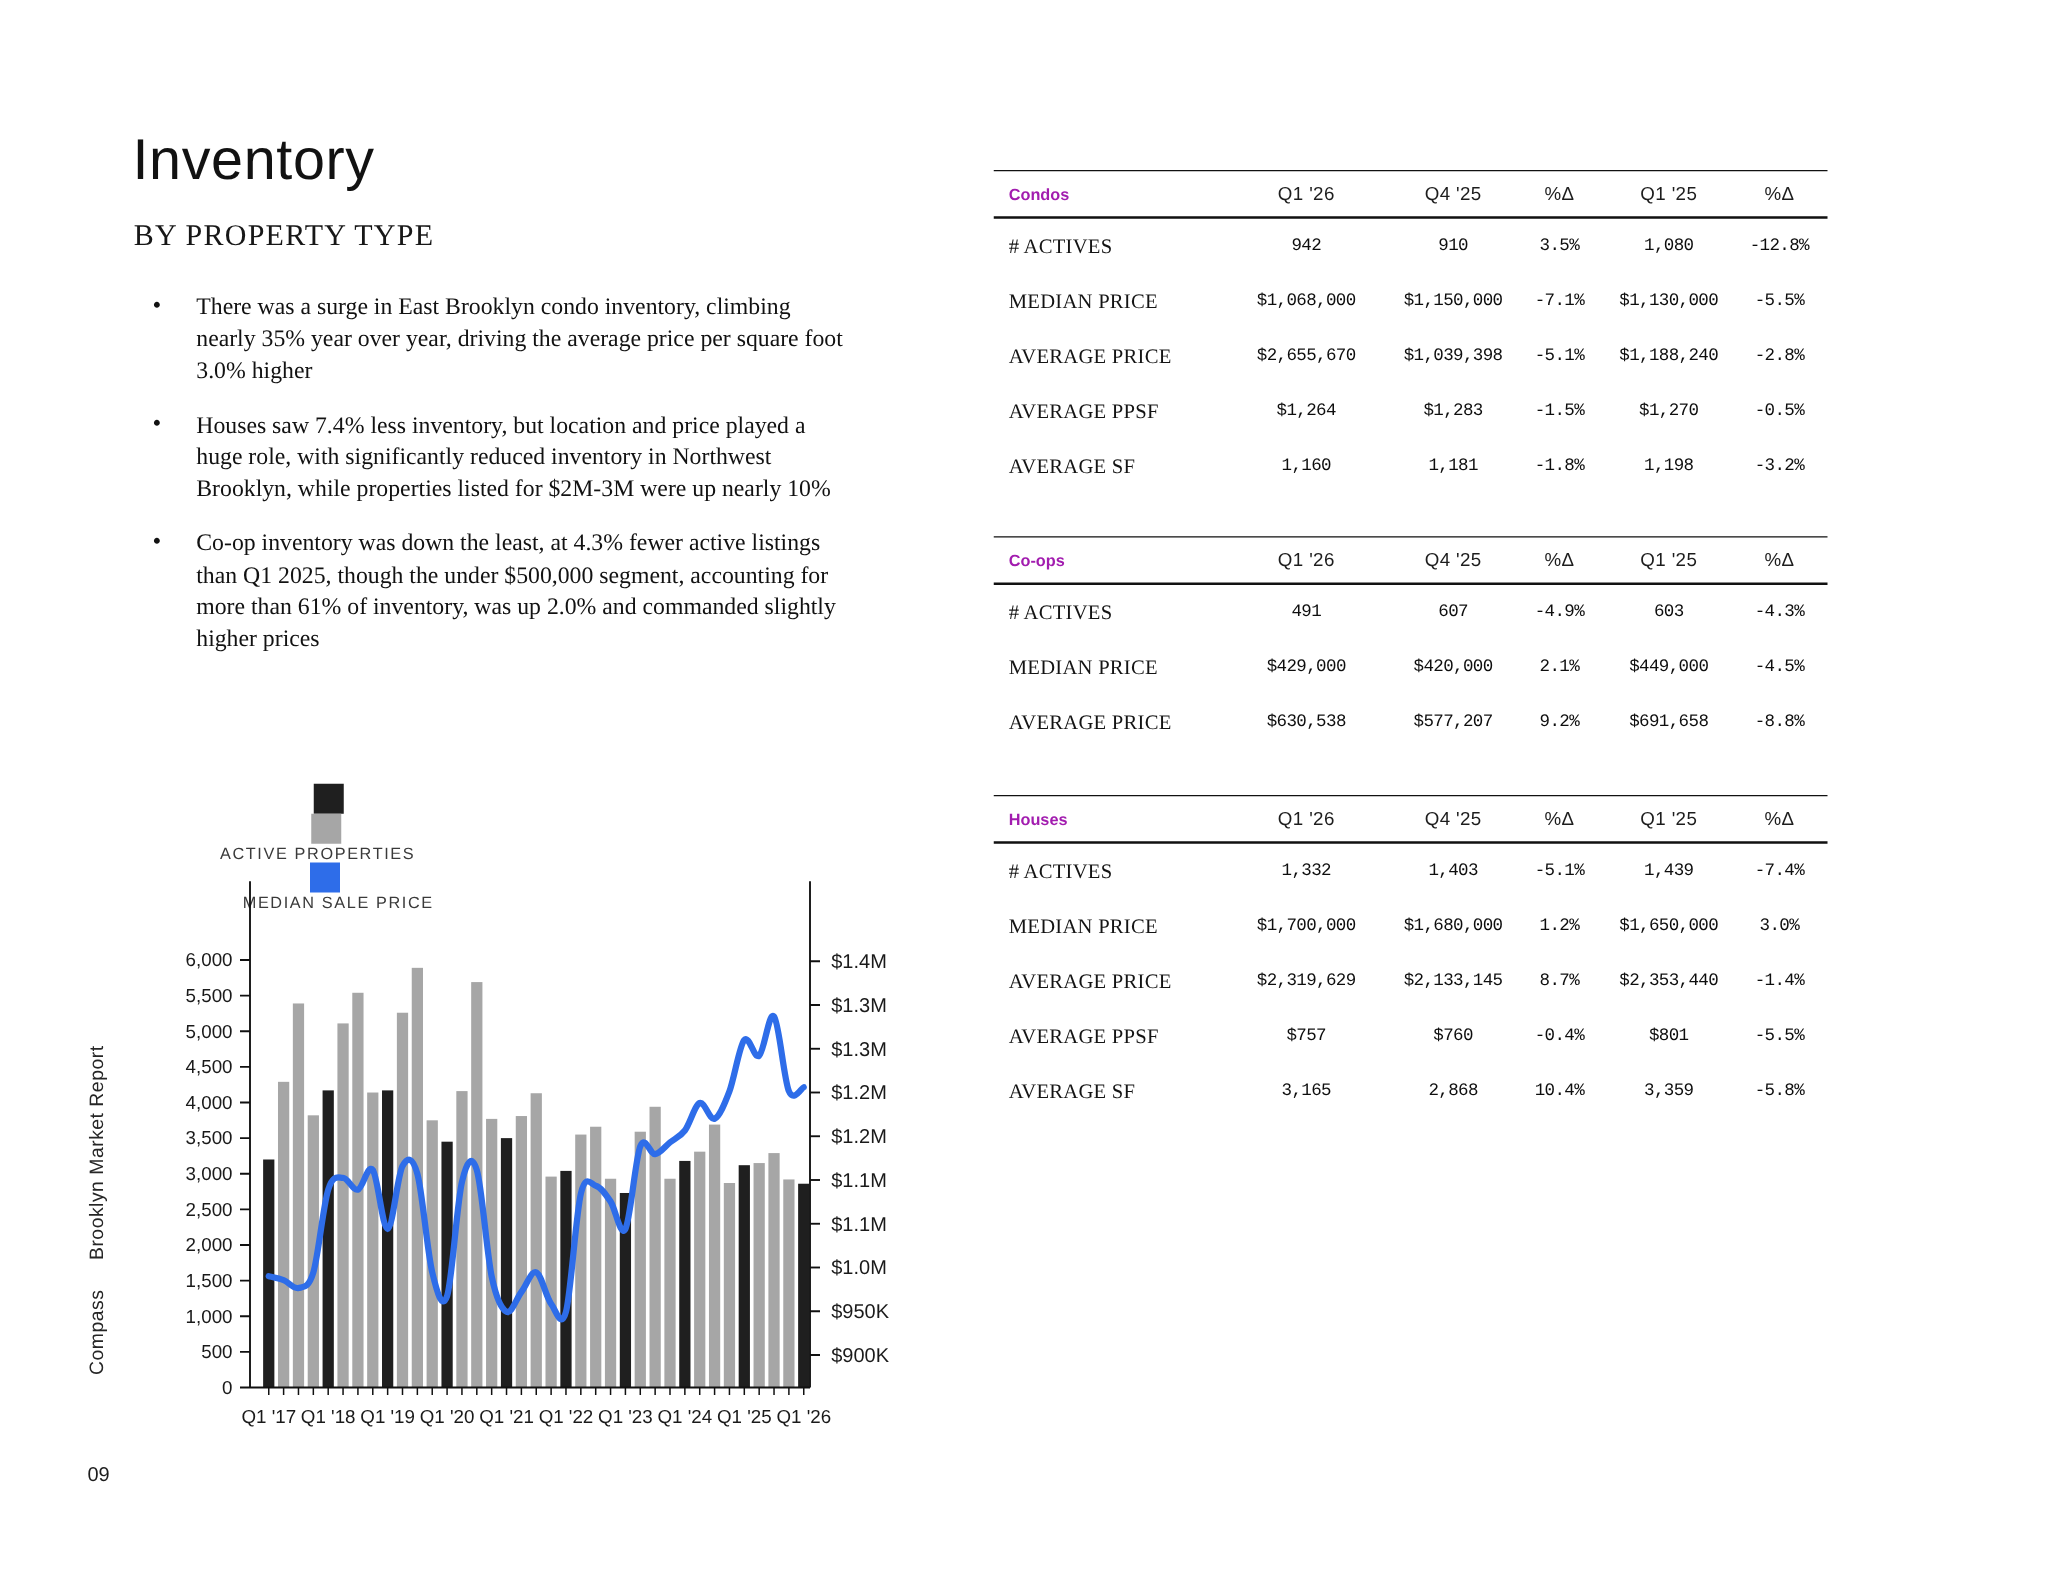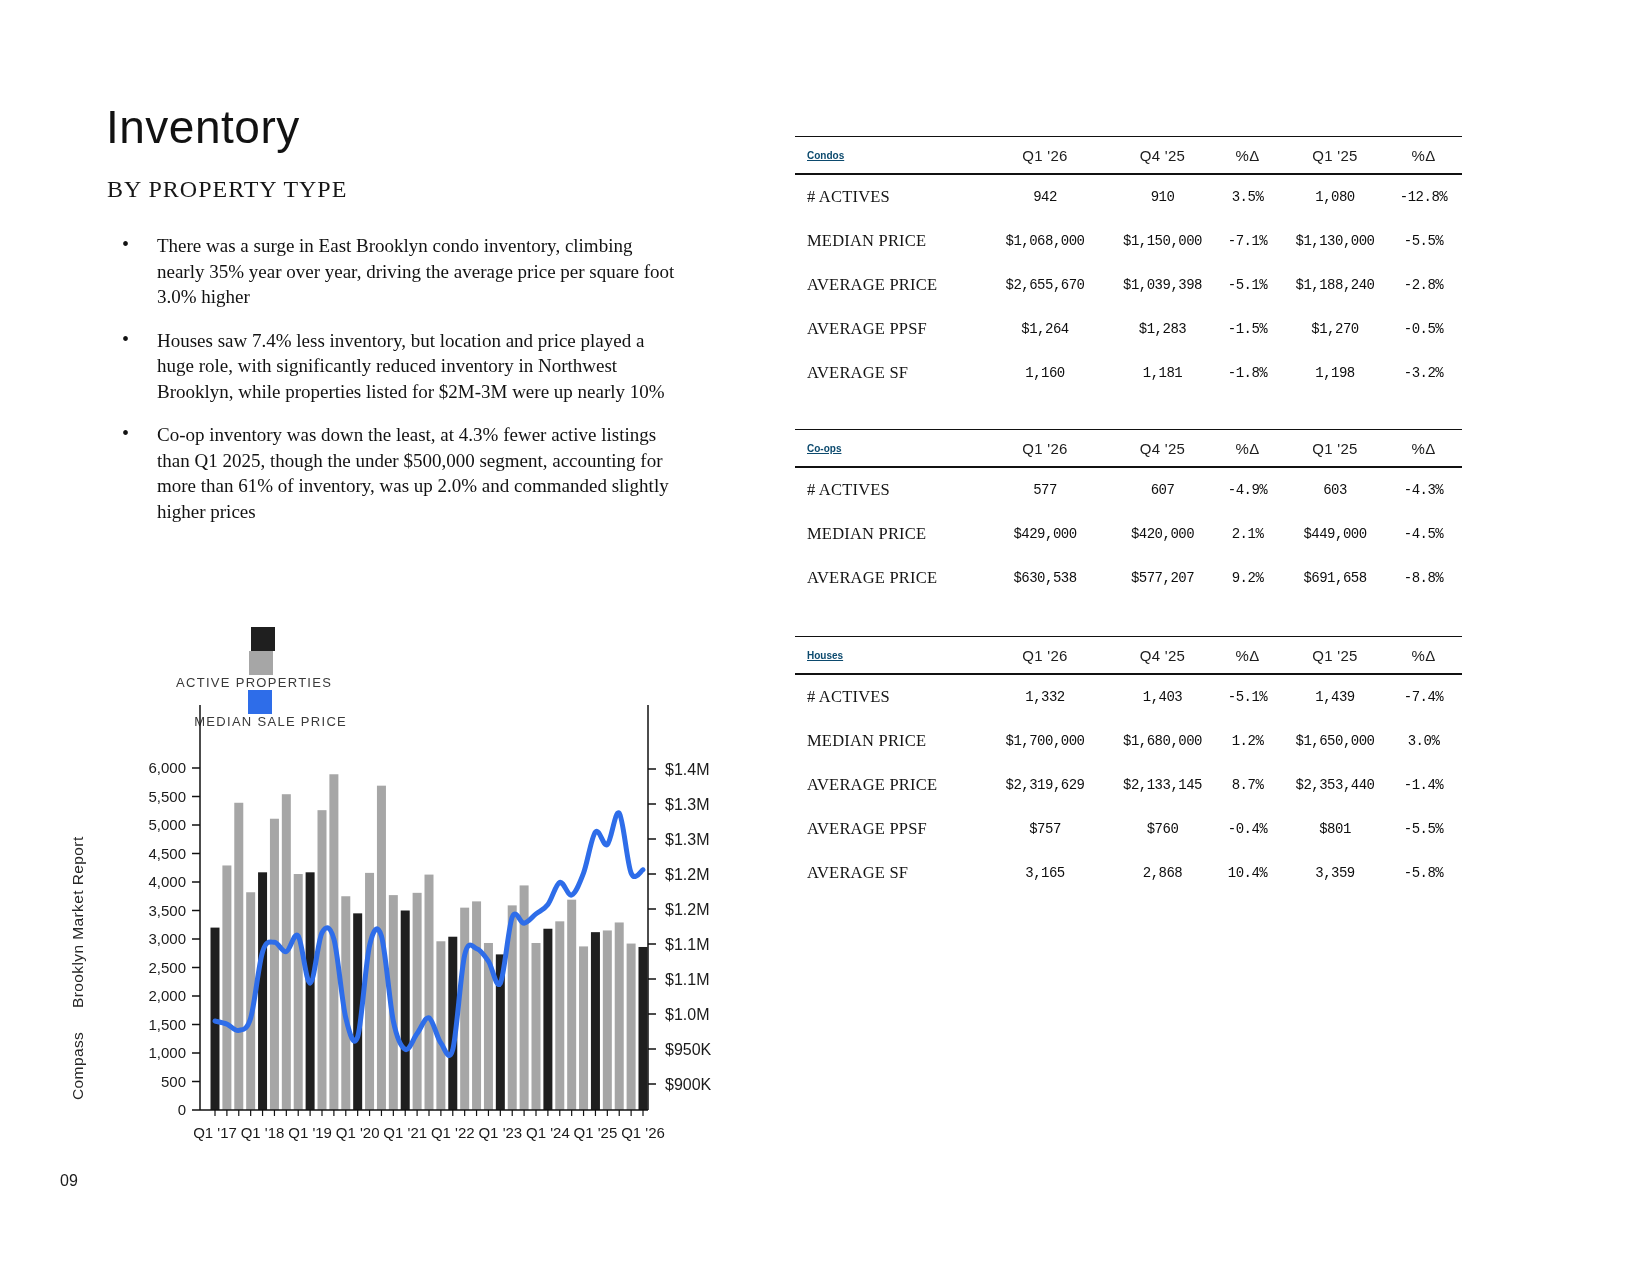--- a/index.html
+++ b/index.html
@@ -33,30 +33,30 @@
   .legend-label.first{margin-right:33px;}
   
   .chart{position:absolute;left:130px;top:695px;}
   
   .vtext{
     position:absolute;transform-origin:0 0;transform:rotate(-90deg);
     white-space:nowrap;font-size:15.5px;color:#262626;letter-spacing:.4px;
   }
   .vtext.report{left:69px;top:1008px;}
   .vtext.brand{left:69px;top:1100px;}
-  .page-num{position:absolute;left:60px;top:1172px;font-size:16px;color:#1c1c1c;}
+  .page-num{position:absolute;left:70px;top:1172px;font-size:16px;color:#1c1c1c;}
   
   .tables{position:absolute;left:795px;top:0;width:667px;height:1000px;}
   .rtable{position:absolute;left:0;width:667px;border-top:1.5px solid #111;}
   .rtable.t0{top:136px;}
   .rtable.t1{top:429px;}
   .rtable.t2{top:636px;}
   .thead,.trow{display:grid;grid-template-columns:180px 140px 95px 75px 100px 77px;align-items:center;}
   .thead{height:36px;border-bottom:2px solid #111;}
-  .tname{font-weight:bold;font-size:10px;padding-left:12px;color:#0c4a6e;text-decoration:underline;}
+  .tname{font-weight:bold;font-size:13px;padding-left:12px;color:#a21caf;}
   .tcol{text-align:center;font-size:15px;color:#1d1d1d;letter-spacing:.3px;}
   .trow{height:44px;}
   .rlabel{
     font-family:"Liberation Serif",serif;font-size:16.5px;padding-left:12px;
     color:#141414;letter-spacing:.2px;
   }
   .tval{
     font-family:"Liberation Mono","DejaVu Sans Mono",monospace;
     font-size:14px;text-align:center;color:#0e0e0e;letter-spacing:-.5px;white-space:nowrap;
   }
@@ -277,21 +277,21 @@
       <div class="thead">
         <div class="tname">Co-ops</div>
         <div class="tcol">Q1 '26</div>
         <div class="tcol">Q4 '25</div>
         <div class="tcol">%Δ</div>
         <div class="tcol">Q1 '25</div>
         <div class="tcol">%Δ</div>
       </div>
       <div class="trow">
         <div class="rlabel"># ACTIVES</div>
-        <div class="tval">577</div>
+        <div class="tval">491</div>
         <div class="tval">607</div>
         <div class="tval">-4.9%</div>
         <div class="tval">603</div>
         <div class="tval">-4.3%</div>
       </div>
       <div class="trow">
         <div class="rlabel">MEDIAN PRICE</div>
         <div class="tval">$429,000</div>
         <div class="tval">$420,000</div>
         <div class="tval">2.1%</div>

